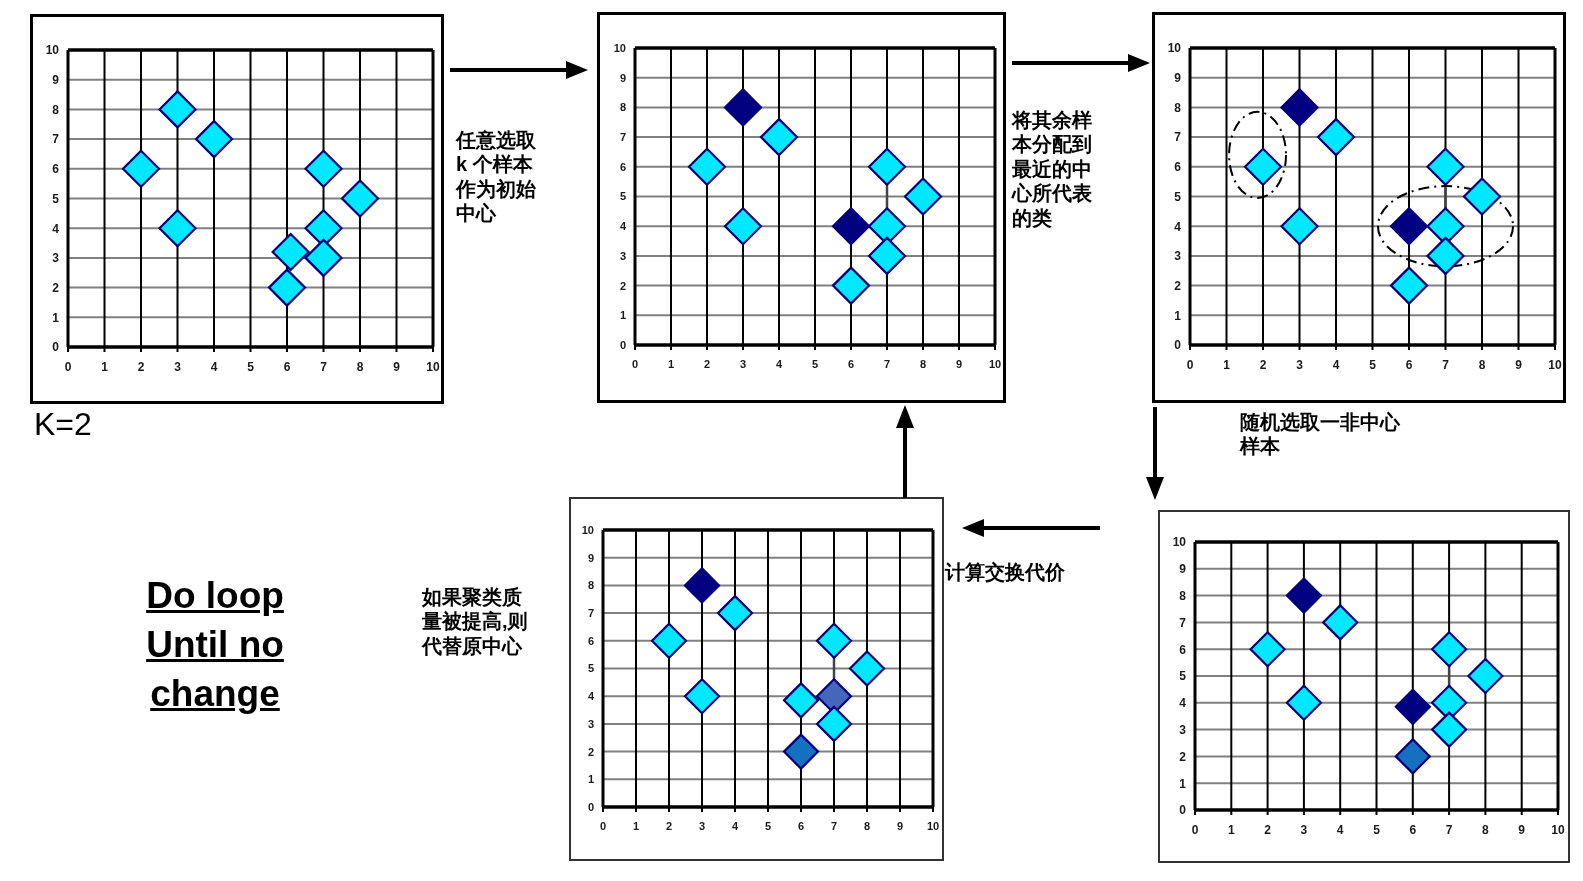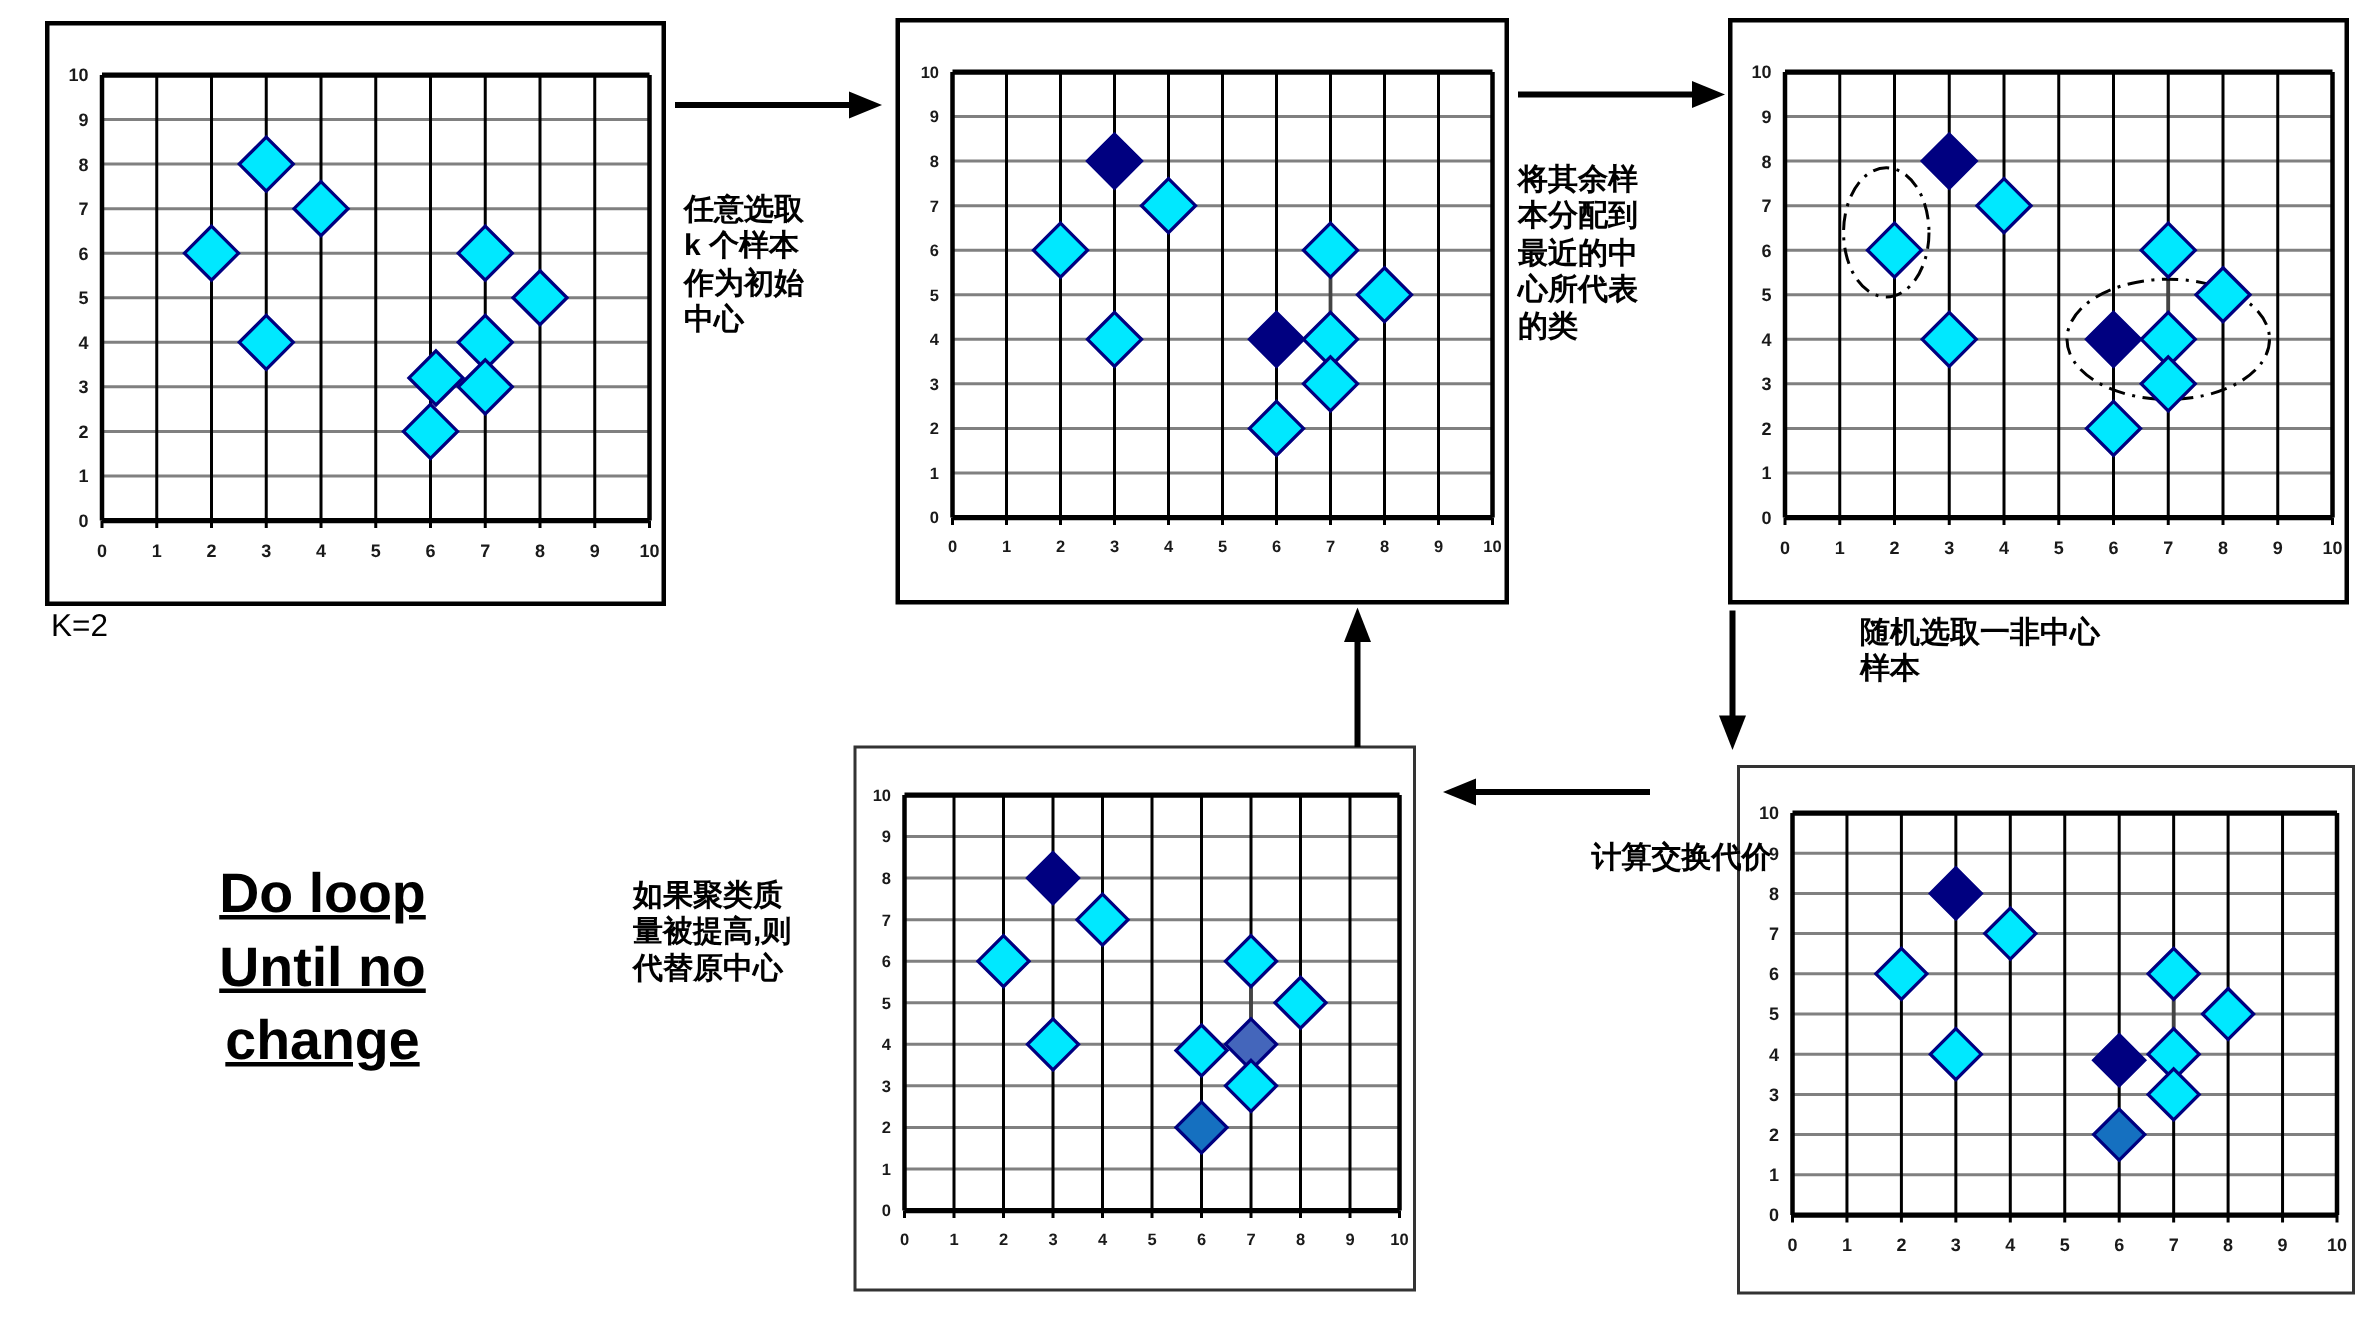--- a/index.html
+++ b/index.html
@@ -28,21 +28,21 @@
     position: absolute;
     font-weight: bold;
     color: #000000;
     line-height: 1.22;
     white-space: pre-line;
   }
   .caption.cjk { font-size: 20px; letter-spacing: 0px; }
   .caption.latin { font-size: 37px; line-height: 1.32; text-align: center; }
   .plain-label {
     position: absolute;
-    font-size: 21px;
+    font-size: 32px;
     color: #000000;
     font-weight: normal;
   }
   .arrow { position: absolute; }
 </style>
 </head>
 <body>
 
 <div class="panel thick" style="left:30px; top:14px; width:414px; height:390px;">
   <div class="chart-host">
@@ -457,21 +457,21 @@
 
 <div class="caption cjk" style="left:1012px; top:108px; width:130px;">将其余样
 本分配到
 最近的中
 心所代表
 的类</div>
 
 <div class="caption cjk" style="left:1240px; top:410px; width:300px;">随机选取一非中心
 样本</div>
 
-<div class="caption cjk" style="left:981px; top:560px; width:200px;text-align:right;">计算交换代价</div>
+<div class="caption cjk" style="left:945px; top:560px; width:200px;">计算交换代价</div>
 
 <div class="caption cjk" style="left:422px; top:585px; width:175px;">如果聚类质
 量被提高,则
 代替原中心</div>
 
 <div class="caption latin" style="left:100px; top:572px; width:230px;text-decoration:underline;">Do loop
 Until no
 change</div>
 
 <div class="plain-label" style="left:34px; top:406px;">K=2</div>

